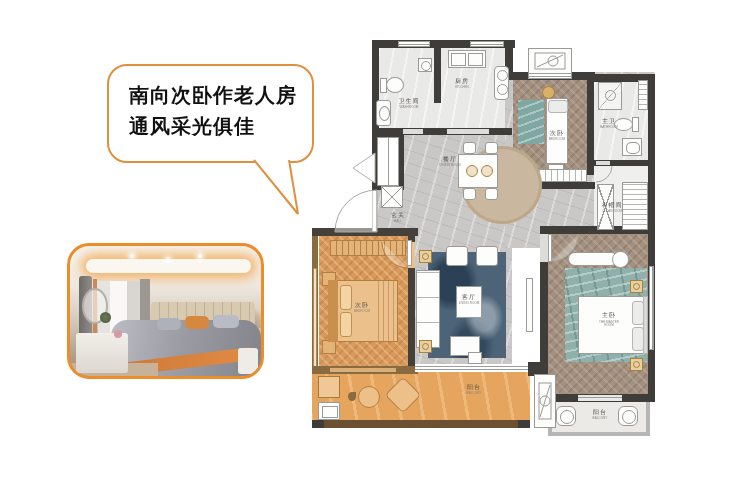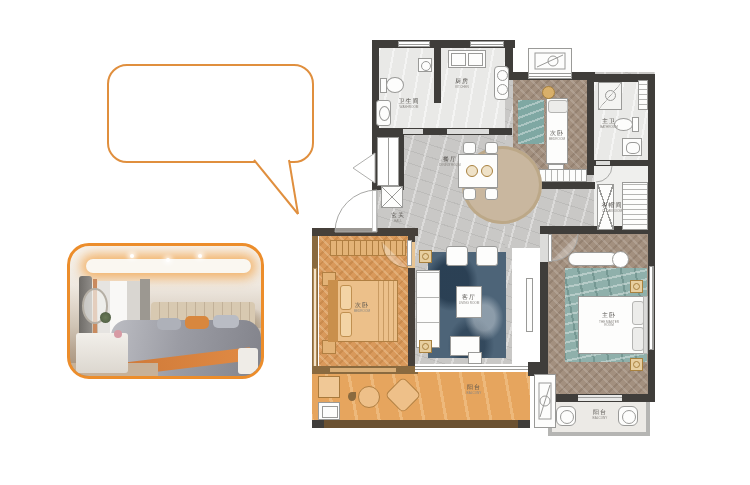--- a/index.html
+++ b/index.html
@@ -52,20 +52,22 @@
   .leaf{position:absolute;background:#fff;border:1px solid #a3a3a1;box-sizing:border-box;}
   .door{position:absolute;overflow:visible;}
 </style>
 </head>
 <body>
 
 <div id="stage">
 
   <div class="callout"></div>
   <div class="callout-text">
+    <div>南向次卧作老人房</div>
+    <div>通风采光俱佳</div>
   </div>
   <svg class="tail" viewBox="0 0 54 58">
     <polygon points="4,1 39,1 48,55" fill="#ffffff"></polygon>
     <line x1="4" y1="1" x2="48" y2="55" stroke="#e08f3e" stroke-width="2"></line>
     <line x1="39" y1="1" x2="48" y2="55" stroke="#e08f3e" stroke-width="2"></line>
   </svg>
 
   <div class="photo">
     <div class="abs" style="left:16px;right:10px;top:13px;height:14px;border-radius:10px;background:#faf7f1;box-shadow:0 0 12px 5px rgba(243,158,60,.75);"></div>
     <div class="abs" style="left:60px;top:8px;width:4px;height:4px;border-radius:50%;background:#fff;box-shadow:0 0 5px 2px rgba(255,255,255,.9);"></div>

